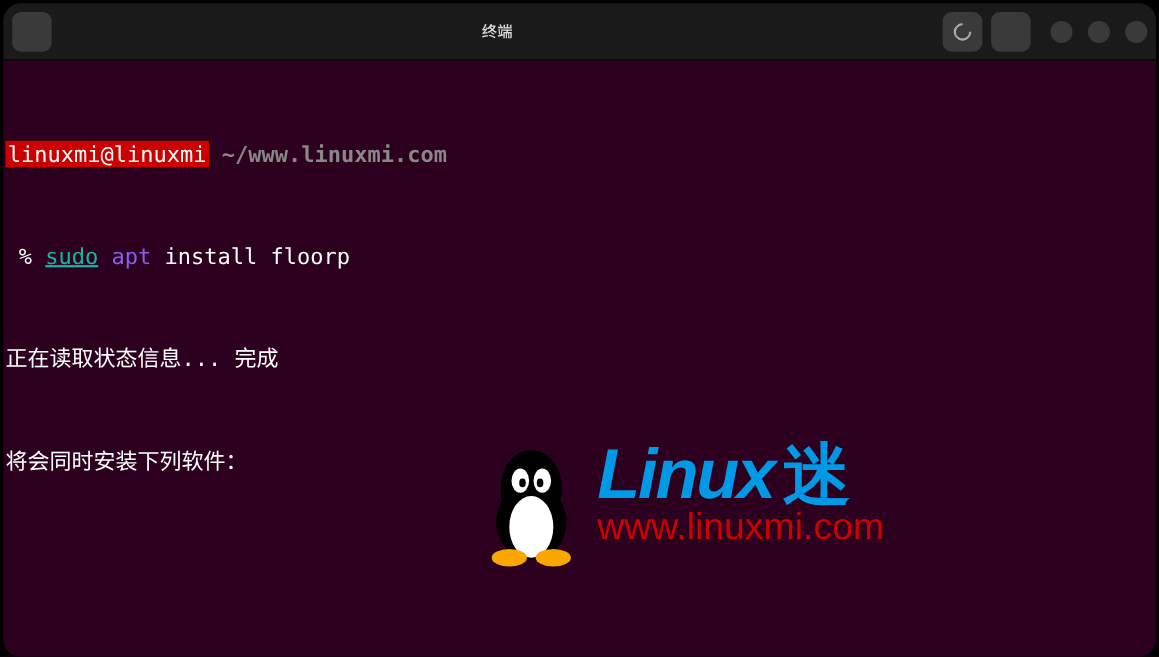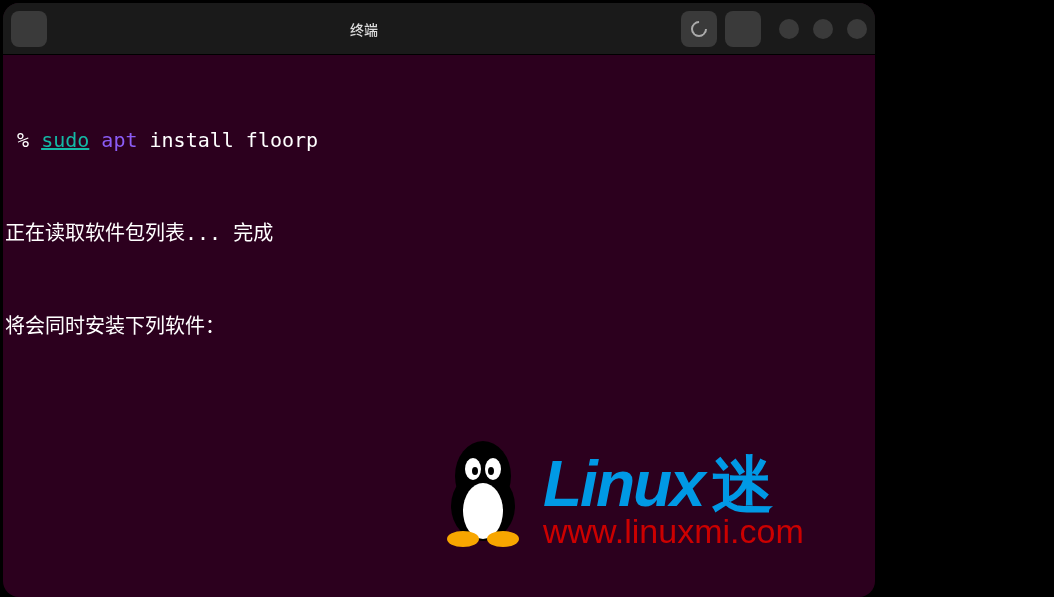--- a/index.html
+++ b/index.html
@@ -9,21 +9,21 @@
     }
     body {
       background: #000;
       font-family: "DejaVu Sans Mono", "Noto Sans Mono CJK SC", monospace;
       width: 1054px;
       height: 597px;
       overflow: hidden;
       position: relative;
     }
     .window {
-      width: 872px;
+      width: 1048px;
       height: 594px;
       background: #2c001e;
       border-radius: 16px;
       overflow: hidden;
       position: relative;
       margin: 3px;
     }
     .titlebar {
       height: 52px;
       background: #1a1a1a;
@@ -107,24 +107,24 @@
     }
     .sudo {
       color: #14b8a6;
       text-decoration: underline;
     }
     .apt {
       color: #8b5cf6;
     }
     .watermark {
       position: absolute;
-      bottom: 46px;
+      bottom: 78px;
       left: 430px;
       display: flex;
-      align-items: flex-end;
+      align-items: flex-start;
       gap: 10px;
       pointer-events: none;
     }
     .watermark-text {
       display: flex;
       flex-direction: column;
     }
     .wm-title {
       font-family: Arial, sans-serif;
       font-size: 64px;
@@ -175,22 +175,23 @@
       <div class="tb-menu"></div>
       <div class="win-controls">
         <div class="win-ctrl"></div>
         <div class="win-ctrl"></div>
         <div class="win-ctrl"></div>
       </div>
     </div>
   </div>
 
   <div class="terminal">
+    <div class="line"><span class="user-host">linuxmi@linuxmi</span><span class="path"> ~/www.linuxmi.com</span></div>
     <div class="line"><span class="percent"> % </span><span class="sudo">sudo</span><span class="apt"> apt</span><span> install floorp</span></div>
-    <div class="line">正在读取软件包列表... 完成</div>
+    <div class="line">正在读取状态信息... 完成</div>
     <div class="line">将会同时安装下列软件：</div>
     
     
     
     
     
     
     
     
     

